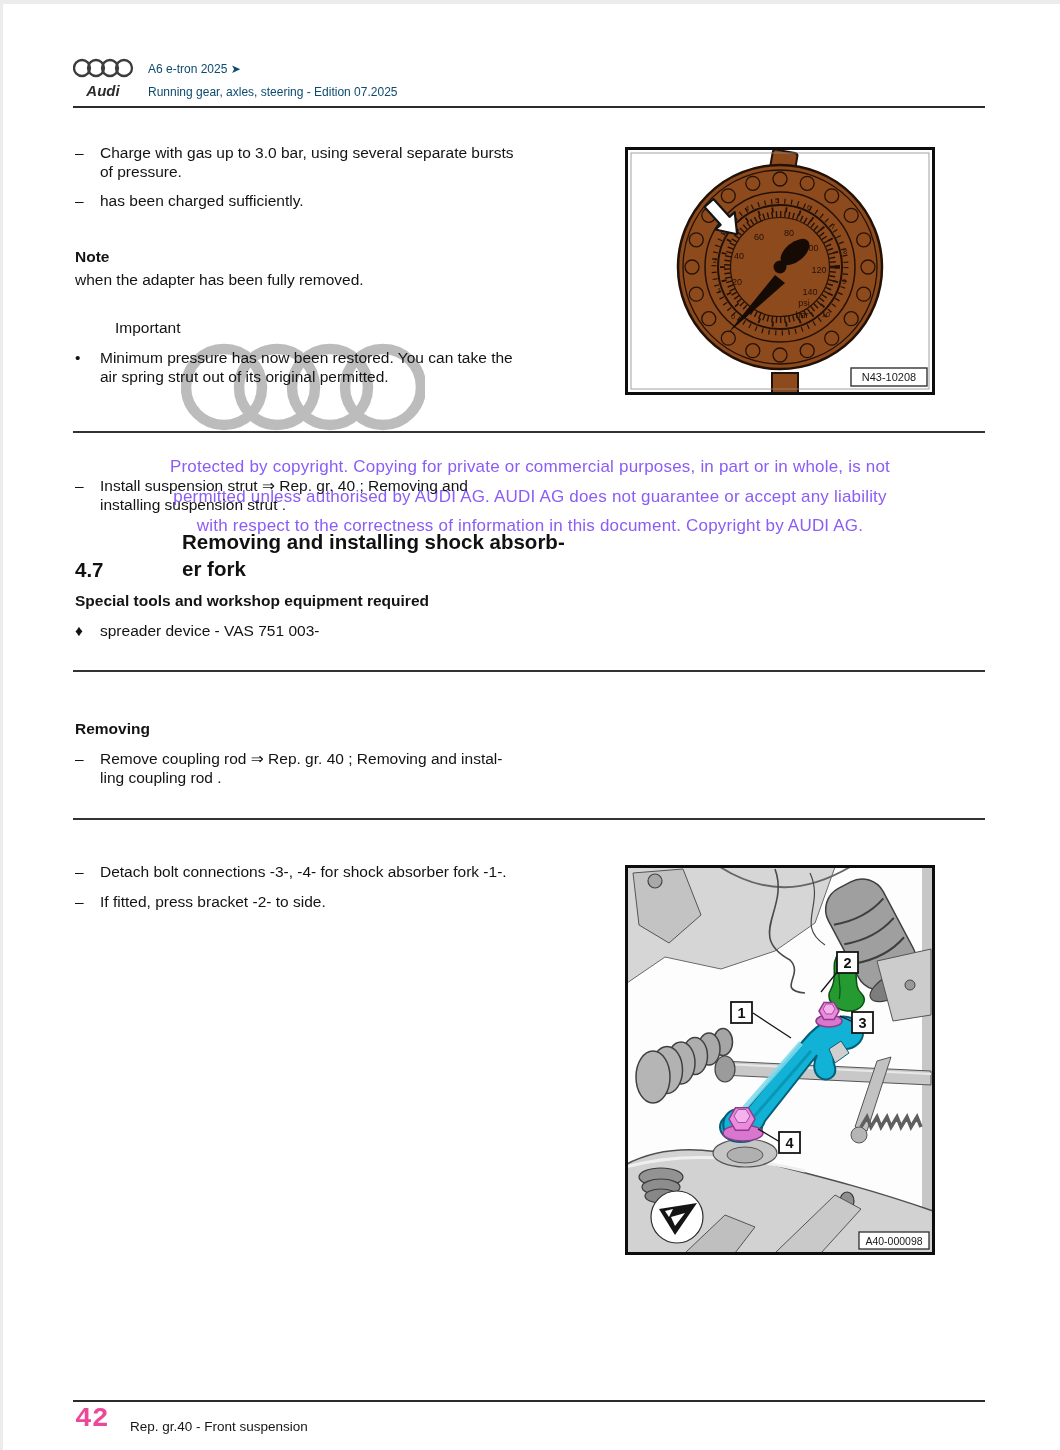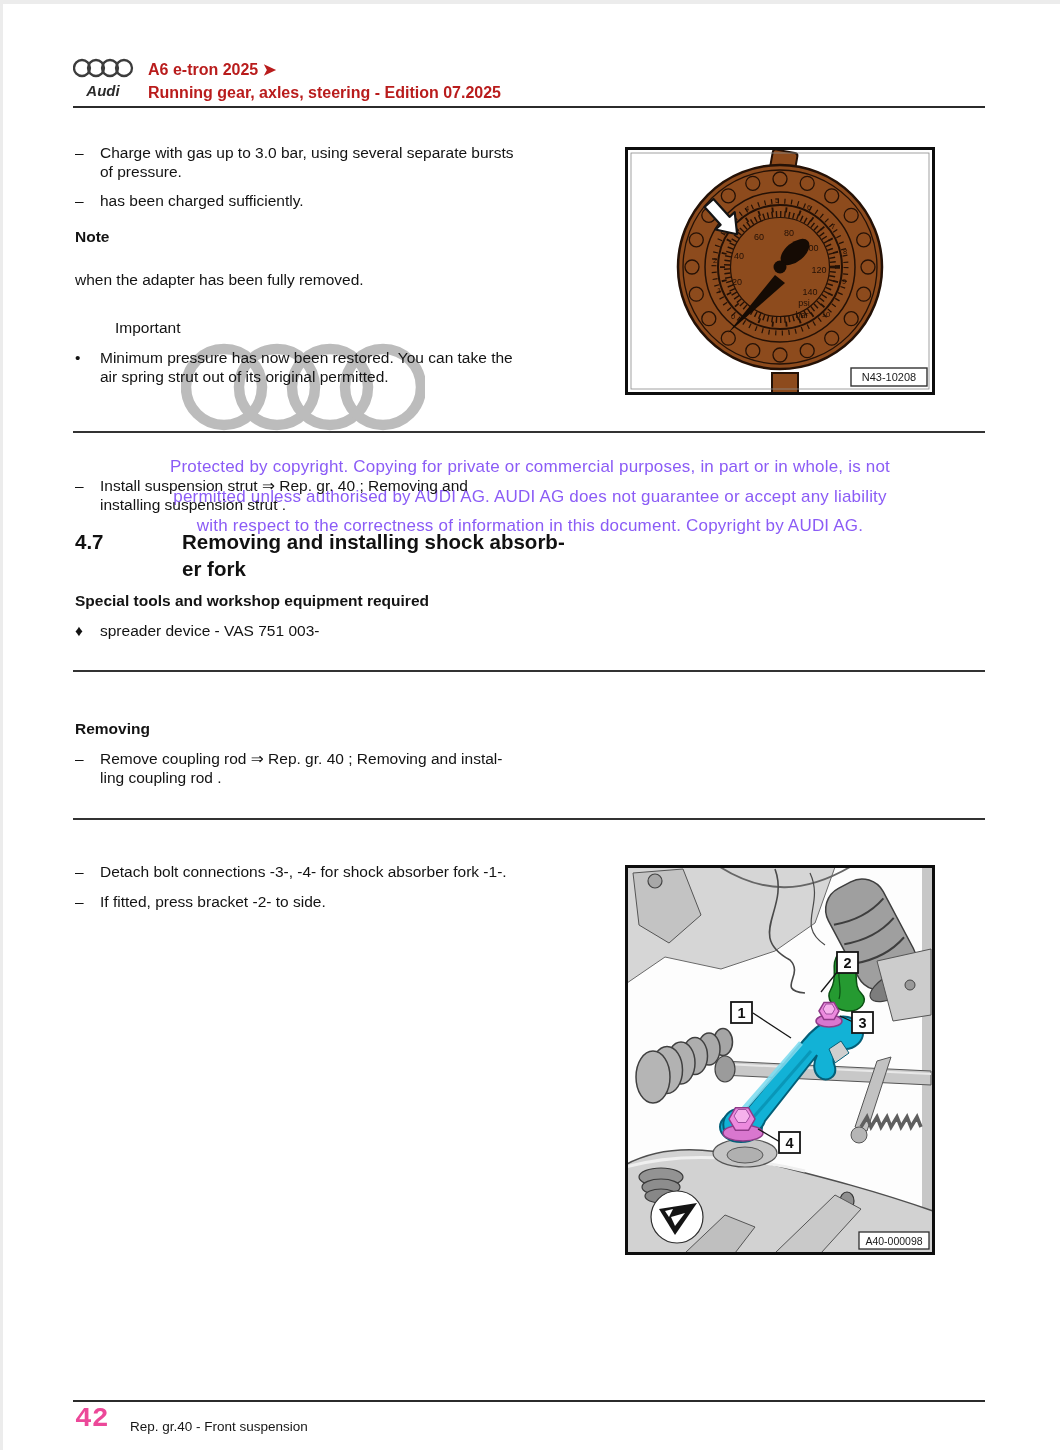--- a/index.html
+++ b/index.html
@@ -7,32 +7,32 @@
   .page {
     position:relative; width:1060px; height:1450px; background:#ffffff;
     font-family:"Liberation Sans", sans-serif; color:#111; overflow:hidden;
   }
   .edge-top { position:absolute; left:0; top:0; width:1060px; height:4px; background:#ececec; }
   .edge-left { position:absolute; left:0; top:0; width:3px; height:1450px; background:#ececec; }
 
   .abs { position:absolute; }
   .z1 { z-index:1; } .z2 { z-index:2; } .z3 { z-index:3; }
 
-  .hdr-title { font-size:16px; line-height:23px; color:#b91c1c;font-weight:bold; }
+  .hdr-title { font-size:12px; line-height:23px; color:#0c4a6e; }
   .rule { position:absolute; left:73px; width:912px; background:#2b2b2b; z-index:2; }
   .rule.thick { height:2px; }
   .rule.thin  { height:1.6px; background:#333; }
 
   .body-text { font-size:15.5px; line-height:18.5px; color:#131313; }
   .bullet { position:absolute; width:505px; }
   .bullet .marker { position:absolute; left:0; top:0; }
   .bullet .btxt { margin-left:25px; }
   .bold { font-weight:bold; }
 
-  .sec-num { font-size:20.5px; font-weight:bold; }
+  .sec-num { font-size:20.5px; font-weight:bold;margin-top:28px; }
   .sec-title { font-size:20.5px; font-weight:bold; line-height:27px;margin-left:7px; }
 
   .wm-text {
     position:absolute; left:75px; top:452px; width:910px; text-align:center;
     font-size:17px; line-height:29.5px; color:#8b5cf6; z-index:1; letter-spacing:0.2px;
   }
   .figure { position:absolute; z-index:2; }
 
   .footer-num { font-size:28px; font-weight:bold; color:#ec4899;font-family:Liberation Mono, monospace; }
   .footer-label { font-size:13.5px; color:#161616; }
@@ -70,21 +70,21 @@
       <div>of pressure.</div>
     </div>
   </div>
   <div class="bullet body-text z3" style="left:75px; top:192px;">
     <span class="marker">–</span>
     <div class="btxt">
       <div>has been charged sufficiently.</div>
     </div>
   </div>
 
-  <div class="abs z3 body-text bold" style="left:75px; top:228px;">Note</div>
+  <div class="abs z3 body-text bold" style="left:75px; top:248px;">Note</div>
   <div class="abs z3 body-text" style="left:75px; top:271px; width:520px;">
     <div>when the adapter has been fully removed.</div>
   </div>
   <div class="abs z3 body-text" style="left:75px; top:319px;margin-left:40px;">Important</div>
   <div class="bullet body-text z3" style="left:75px; top:349px;">
     <span class="marker">•</span>
     <div class="btxt">
       <div>Minimum pressure has now been restored. You can take the</div>
       <div>air spring strut out of its original permitted.</div>
     </div>

